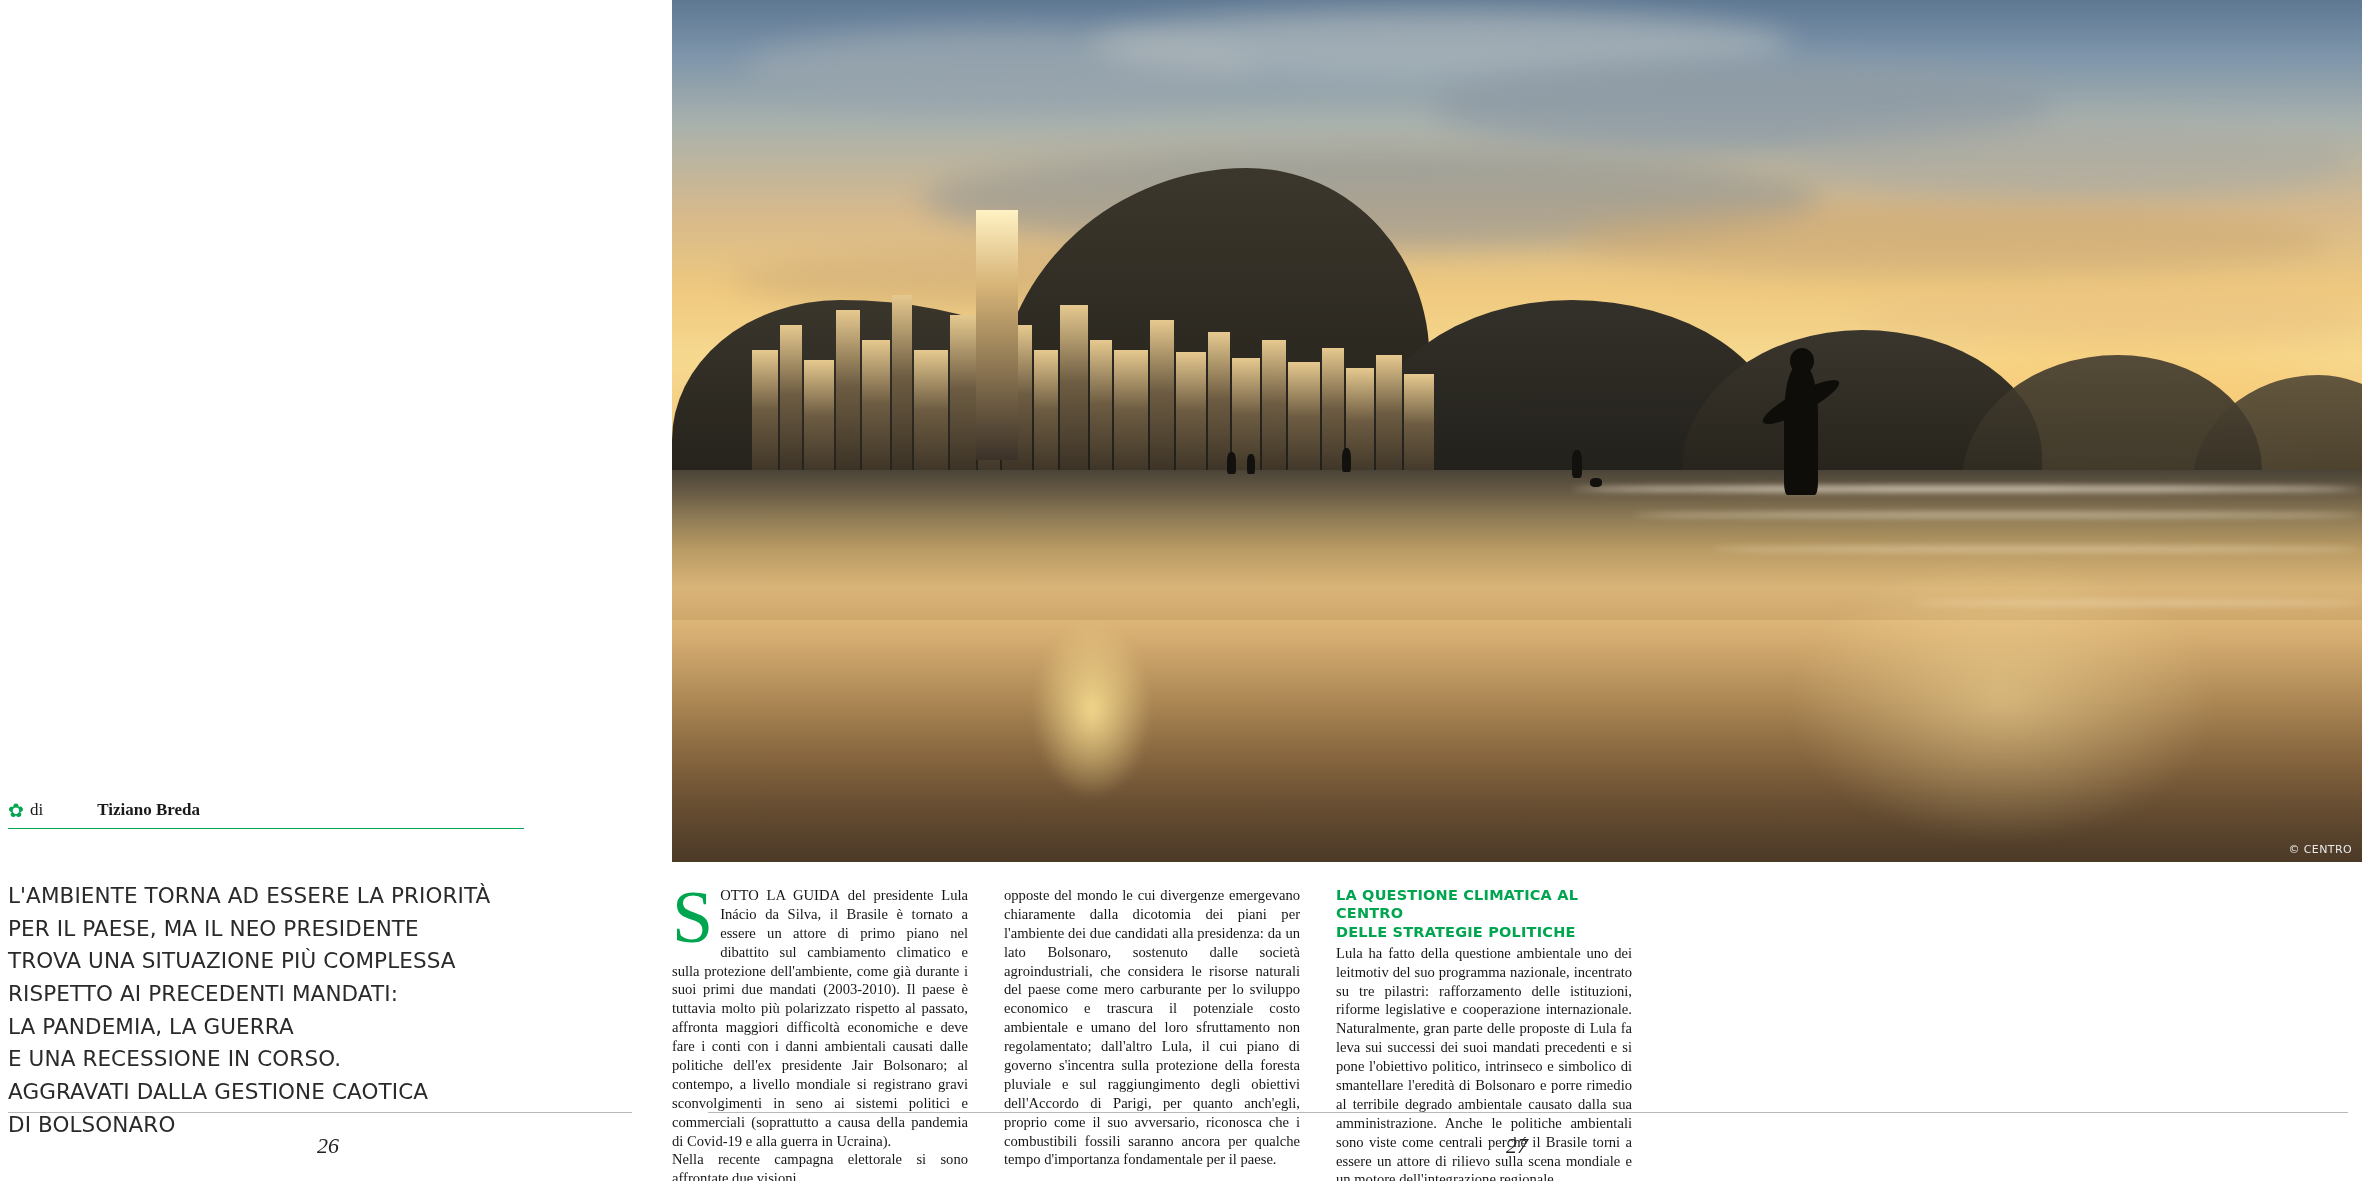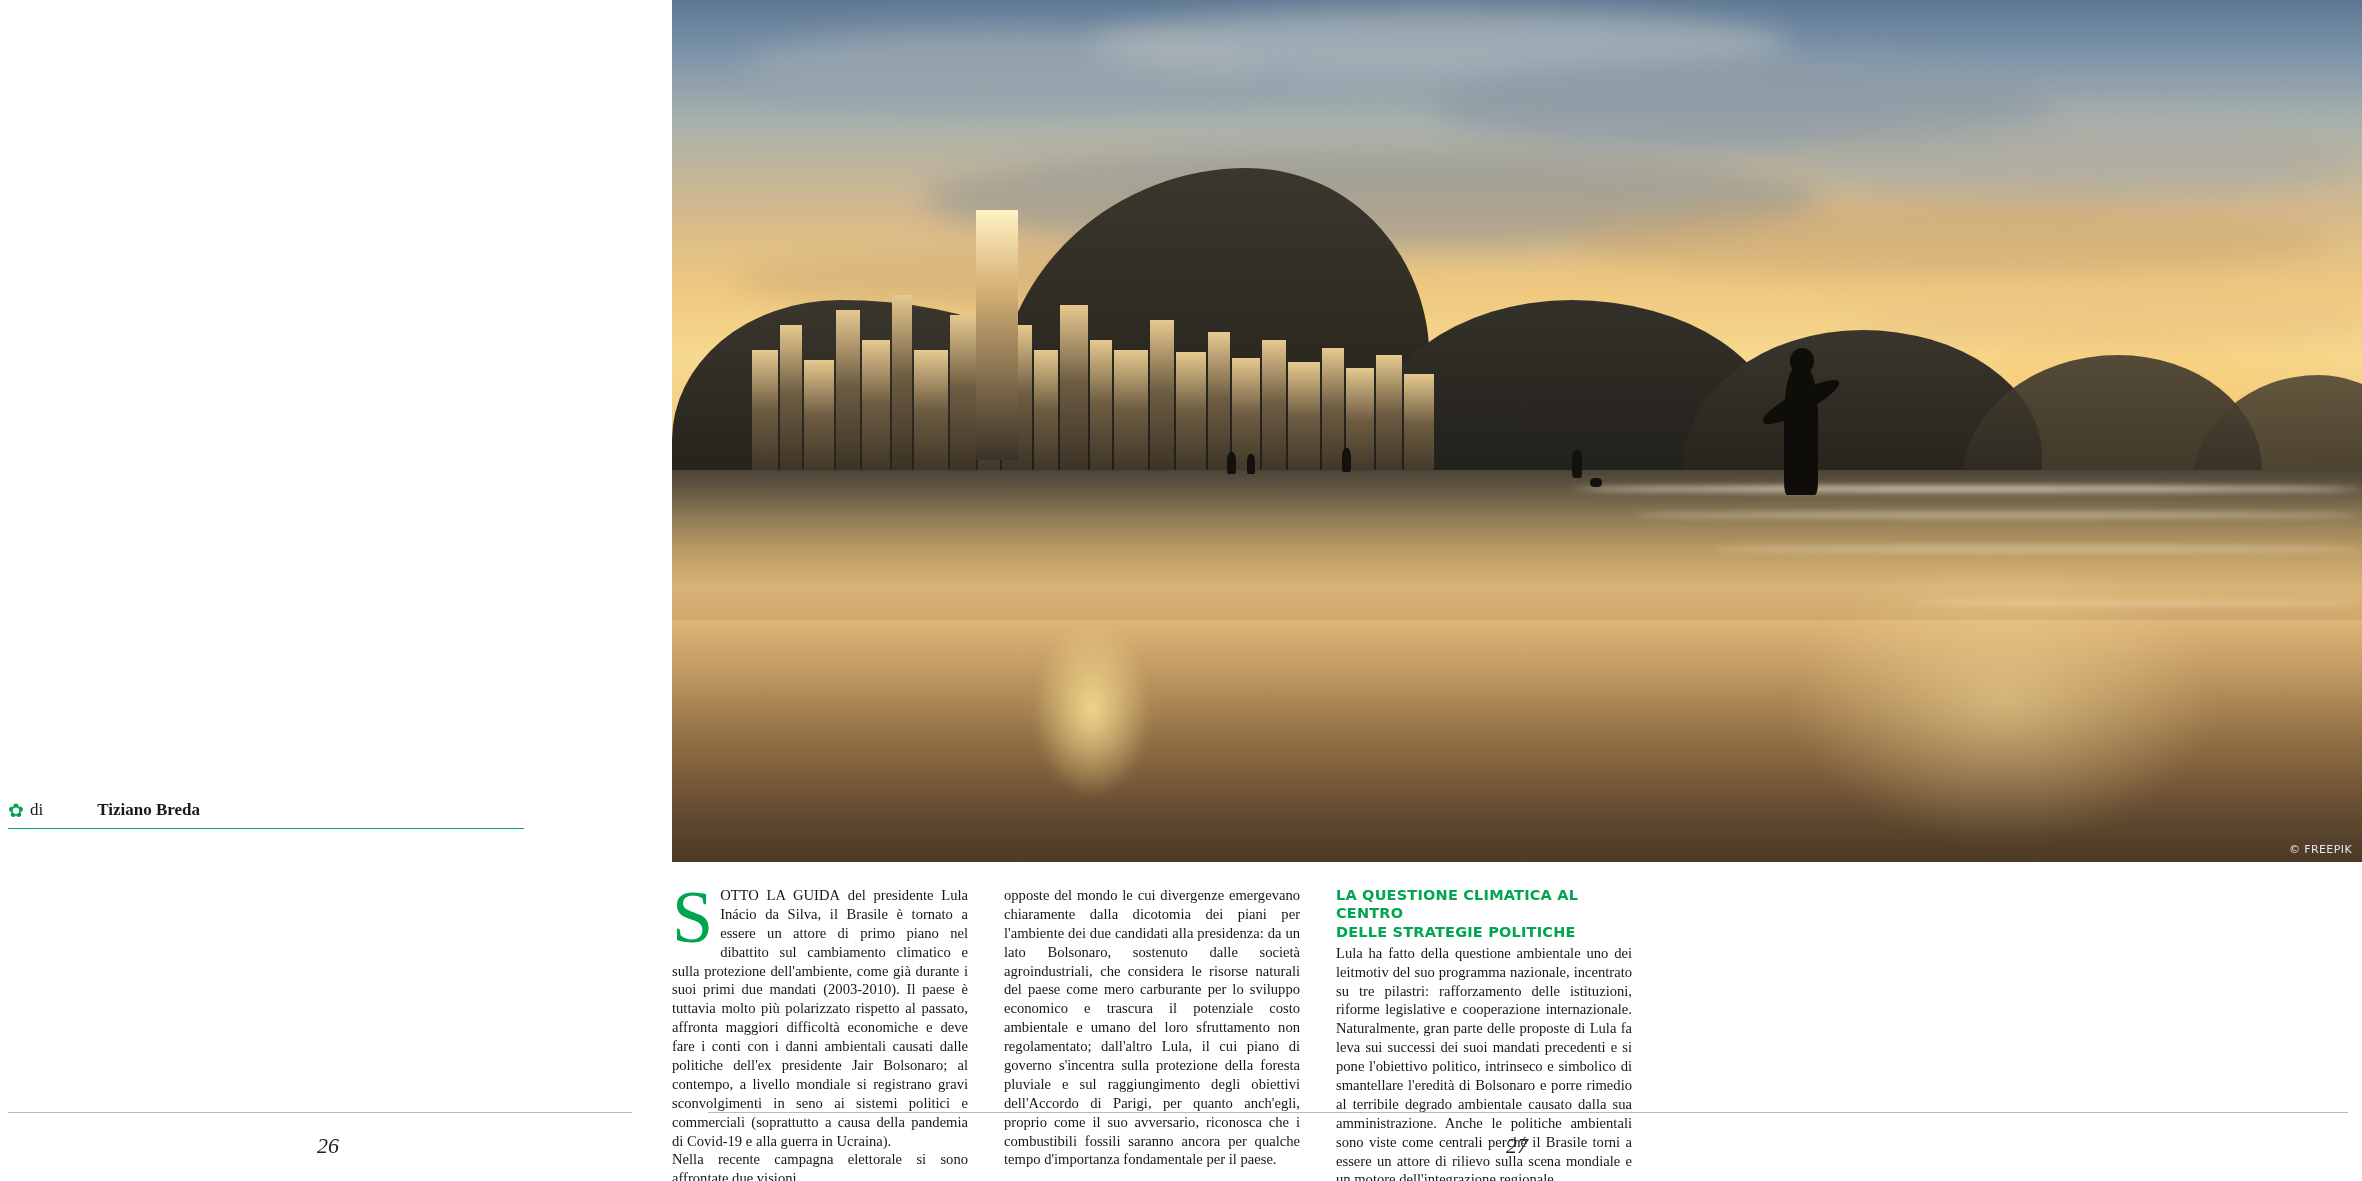--- a/index.html
+++ b/index.html
@@ -396,20 +396,30 @@
   <section class="page-left">
 
 
     <div class="byline">
       <span class="leaf">✿</span>
       <span>di</span>
       <span class="by-name">Tiziano Breda</span>
     </div>
     <div class="byline-rule"></div>
 
+    <div class="standfirst">
+      <p style="white-space: pre-line;">L'AMBIENTE TORNA AD ESSERE LA PRIORITÀ
+PER IL PAESE, MA IL NEO PRESIDENTE
+TROVA UNA SITUAZIONE PIÙ COMPLESSA
+RISPETTO AI PRECEDENTI MANDATI:
+LA PANDEMIA, LA GUERRA
+E UNA RECESSIONE IN CORSO.
+AGGRAVATI DALLA GESTIONE CAOTICA
+DI BOLSONARO</p>
+    </div>
 
     <div class="rule-left"></div>
     <div class="folio-left">26</div>
   </section>
 
   <section class="page-right">
 
     <figure class="photo" style="margin:0;">
       <div class="sky"></div>
       <div class="sun-glow"></div>
@@ -472,21 +482,21 @@
       <div class="figure" style="left:555px; top:452px; width:9px; height:22px;"></div>
       <div class="figure" style="left:575px; top:454px; width:8px; height:20px;"></div>
       <div class="figure" style="left:670px; top:448px; width:9px; height:24px;"></div>
       <div class="figure" style="left:900px; top:450px; width:10px; height:28px;"></div>
       <div class="figure" style="left:918px; top:478px; width:12px; height:9px; border-radius:40%;"></div>
 
       <div class="surfboard"></div>
       <div class="surfer-body"></div>
       <div class="surfer-head"></div>
 
-      <figcaption class="photo-credit">© FREEPIK</figcaption>
+      <figcaption class="photo-credit">© CENTRO</figcaption>
     </figure>
 
     <div class="cols">
 
       <div class="col">
         <div class="dropcap-wrap">
           <span class="dropcap">S</span>
           <p><span class="smallcaps">OTTO LA GUIDA</span> <span>del presidente Lula Inácio da Silva, il Brasile è tornato a essere un attore di primo piano nel dibattito sul cambiamento climatico e sulla protezione dell'ambiente, come già durante i suoi primi due mandati (2003-2010). Il paese è tuttavia molto più polarizzato rispetto al passato, affronta maggiori difficoltà economiche e deve fare i conti con i danni ambientali causati dalle politiche dell'ex presidente Jair Bolsonaro; al contempo, a livello mondiale si registrano gravi sconvolgimenti in seno ai sistemi politici e commerciali (soprattutto a causa della pandemia di Covid-19 e alla guerra in Ucraina).</span></p>
           <p>Nella recente campagna elettorale si sono affrontate due visioni</p>
         </div>

